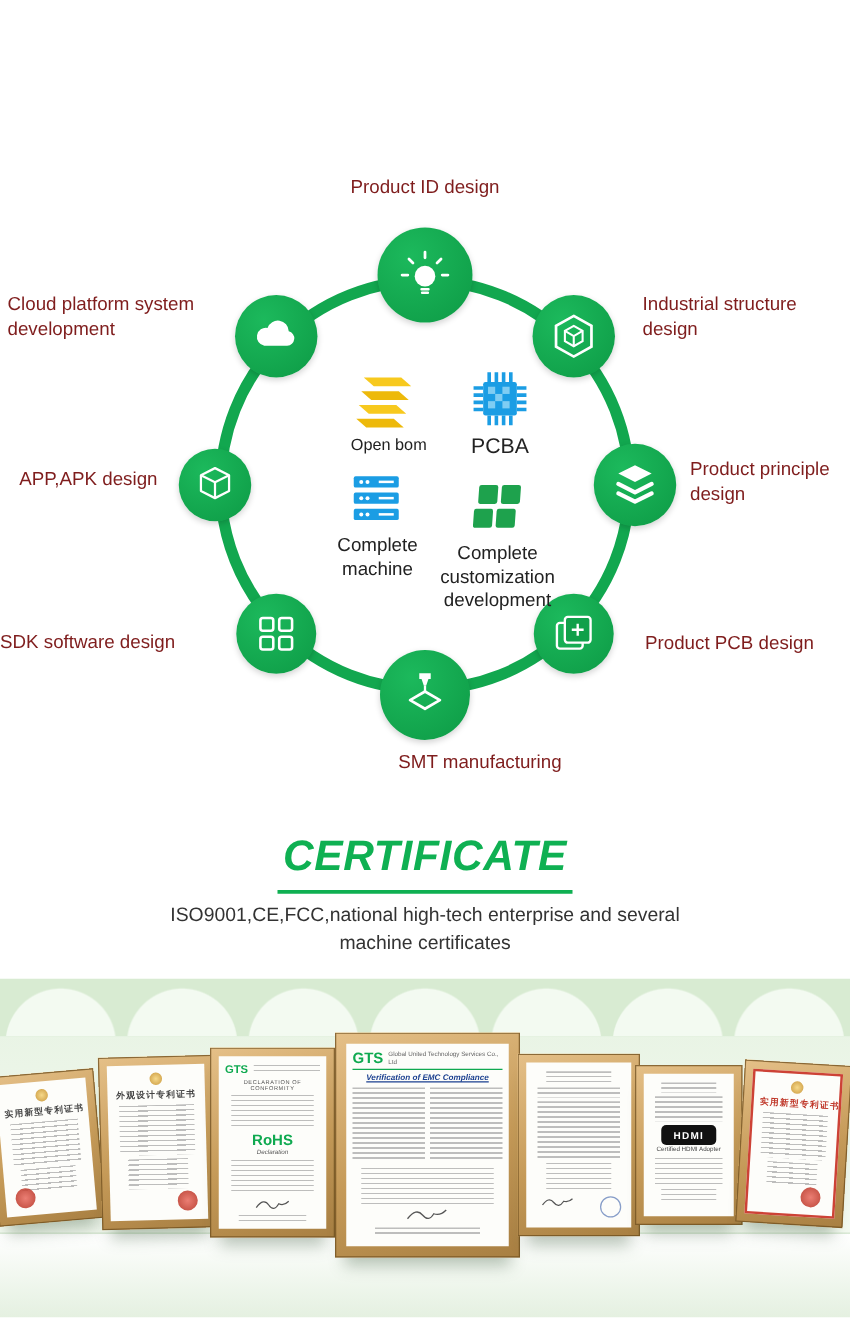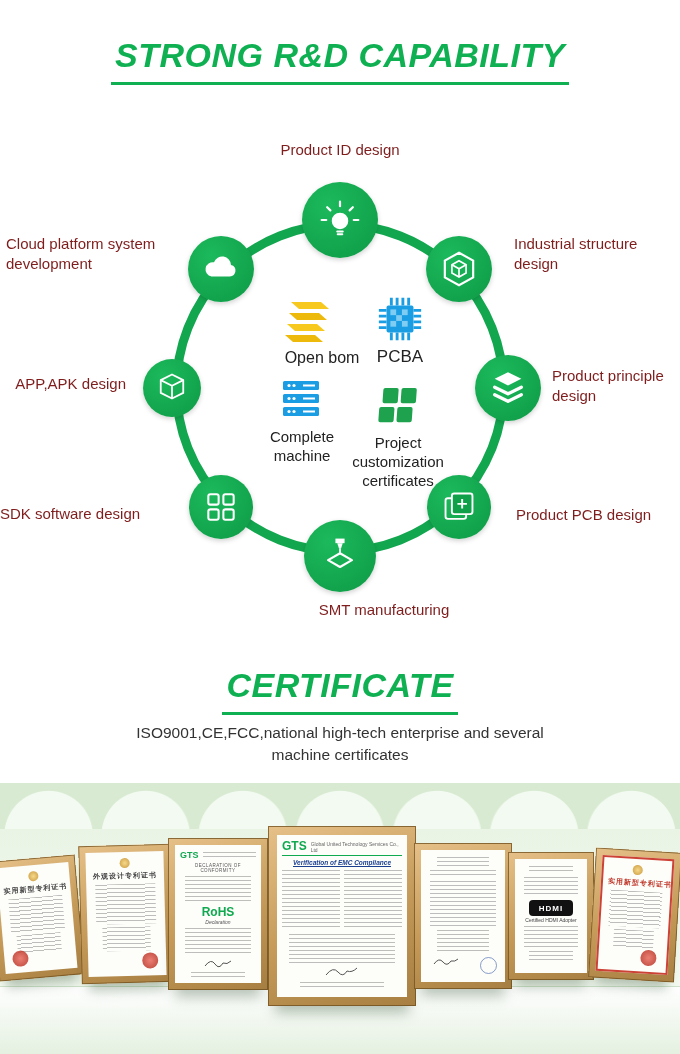--- a/index.html
+++ b/index.html
@@ -37,21 +37,21 @@
   .lbl-top{top:140px;left:0;width:680px;text-align:center;}
   .lbl-cloud{top:234px;left:6px;width:170px;text-align:left;}
   .lbl-industrial{top:234px;left:514px;width:160px;text-align:left;}
   .lbl-app{top:374px;left:0;width:126px;text-align:right;}
   .lbl-principle{top:366px;left:552px;width:126px;text-align:left;}
   .lbl-sdk{top:504px;left:0;width:160px;text-align:left;}
   .lbl-pcb{top:505px;left:516px;width:160px;text-align:left;}
   .lbl-smt{top:600px;left:0;width:680px;text-align:center;padding-left:44px;}
   .center-icon{position:absolute;z-index:2;}
   .center-label{position:absolute;z-index:2;color:#222;text-align:center;line-height:1.25;}
-  .cl-bom{top:348px;left:262px;width:120px;font-size:16px;}
+  .cl-bom{top:348px;left:251px;width:120px;font-size:13px;}
   .cl-pcba{top:346px;left:350px;width:100px;font-size:17px;}
   .cl-machine{top:428px;left:246px;width:112px;font-size:15px;}
   .cl-project{top:434px;left:338px;width:120px;font-size:15px;}
   
   .shelf-wall{
     position:absolute;left:0;top:826px;width:680px;height:160px;
     background:linear-gradient(#e9f4e5,#f4faf1);
   }
   .shelf-arches{
     position:absolute;left:0;top:783px;width:680px;height:46px;
@@ -102,21 +102,20 @@
   .hdmi-caption{font-size:5px;text-align:center;color:#444;}
   .red-frame{border:2px solid #cd4236;}
   .red-heading{color:#c0392b;}
   .sig{stroke:#555;fill:none;stroke-width:1;}
 </style>
 </head>
 <body>
 
 <div class="page">
 
-  <h1 class="section-title rd-title"><span class="underlined">STRONG R&amp;D CAPABILITY</span></h1>
 
   <div class="ring"></div>
 
   <div class="node" style="left:302px;top:182px;width:76px;height:76px;">
     <svg viewBox="0 0 48 48" width="44" height="44">
       <g stroke="#fff" stroke-width="2.4" stroke-linecap="round">
         <line x1="24" y1="4" x2="24" y2="9"></line>
           <line x1="10" y1="10" x2="13.5" y2="13.5"></line>
         <line x1="38" y1="10" x2="34.5" y2="13.5"></line>
           <line x1="4" y1="24" x2="9" y2="24"></line>
@@ -241,21 +240,21 @@
   <div class="center-label cl-machine">Complete machine</div>
 
   <svg class="center-icon" style="left:374px;top:386px;" viewBox="0 0 48 44" width="46" height="42">
     <g fill="#1EA24D" transform="skewX(-4)">
       <rect x="10" y="2" width="16" height="16" rx="2"></rect>
       <rect x="29" y="2" width="16" height="16" rx="2"></rect>
       <rect x="7" y="22" width="16" height="16" rx="2"></rect>
       <rect x="26" y="22" width="16" height="16" rx="2"></rect>
     </g>
   </svg>
-  <div class="center-label cl-project">Project customization certificates</div>
+  <div class="center-label cl-project">Complete customization development</div>
 
   <h2 class="section-title cert-title"><span class="underlined">CERTIFICATE</span></h2>
   <p class="cert-subtitle">ISO9001,CE,FCC,national high-tech enterprise and several machine certificates</p>
 
   <div class="shelf-wall"></div>
   <div class="shelf-arches"></div>
   <div class="shelf-floor"></div>
 
   <div class="cert" style="left:-6px;top:858px;width:86px;height:120px;transform:rotate(-5deg);">
     <div class="cert-paper">

